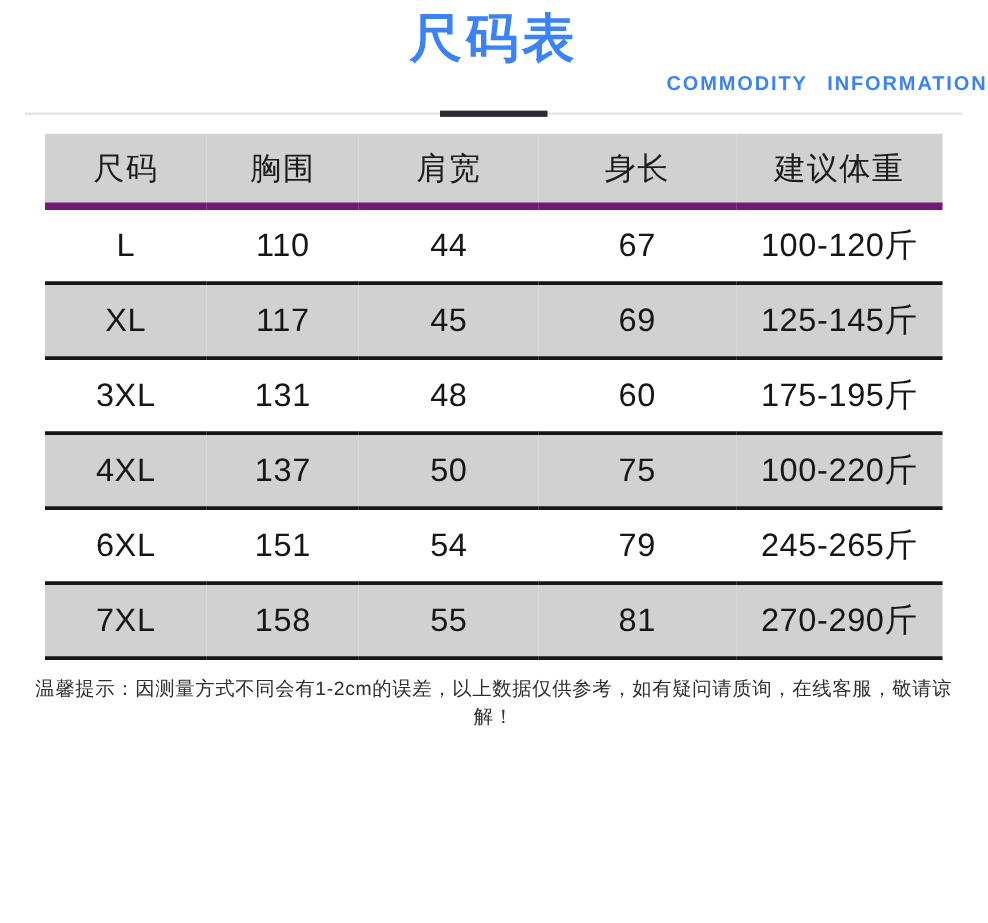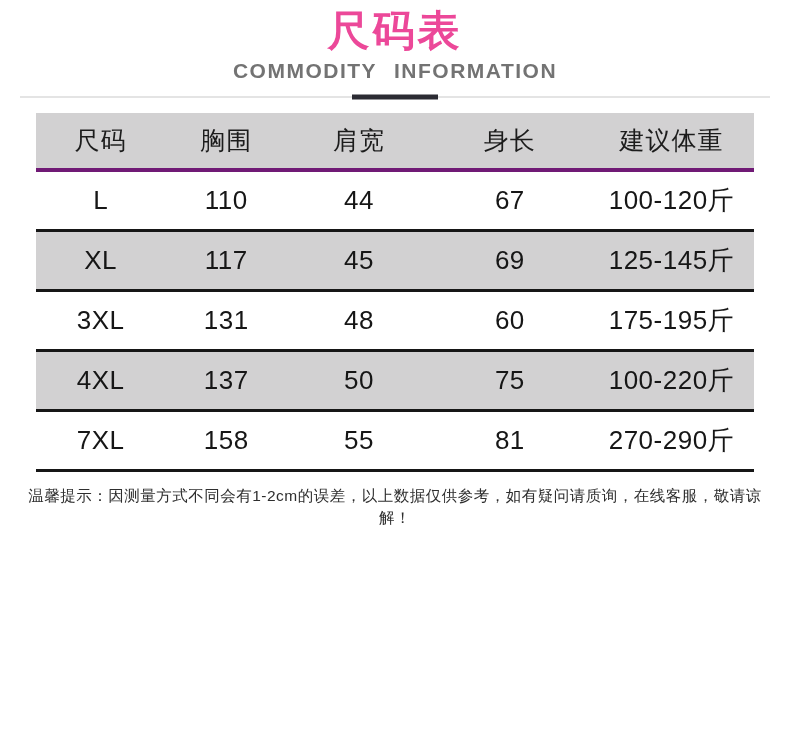--- a/index.html
+++ b/index.html
@@ -18,30 +18,30 @@
   }
   
   .title {
     margin: 0;
     padding-top: 6px;
     text-align: center;
     font-size: 42px;
     line-height: 50px;
     font-weight: 700;
     letter-spacing: 3px;
-    color: #ec4899;
+    color: #3b82f6;
   }
   .subtitle {
     margin-top: 3px;
-    text-align: center;
-    font-size: 21px;
+    text-align: right;
+    font-size: 16px;
     font-weight: 700;
     letter-spacing: 1.5px;
     word-spacing: 10px;
-    color: #737373;
+    color: #3b82f6;
   }
   .divider {
     position: relative;
     height: 2px;
     margin: 13px 20px 0 20px;
     background: #e4e4e4;
   }
   .divider-dark {
     position: absolute;
     left: 50%;
@@ -59,21 +59,21 @@
     table-layout: fixed;
   }
   table.size-table col:nth-child(1) { width: 18%; }
   table.size-table col:nth-child(2) { width: 17%; }
   table.size-table col:nth-child(3) { width: 20%; }
   table.size-table col:nth-child(4) { width: 22%; }
   table.size-table col:nth-child(5) { width: 23%; }
   table.size-table th {
     height: 53px;
     background: #d2d1d2;
-    border-bottom: 4px solid #701a75;
+    border-bottom: 6px solid #701a75;
     font-size: 25px;
     font-weight: 500;
     text-align: center;
     color: #1c1c1c;
     letter-spacing: 1px;
   }
   table.size-table td {
     height: 55px;
     border-bottom: 3px solid #161616;
     font-size: 26px;
@@ -148,20 +148,27 @@
           <td>175-195斤</td>
         </tr>
         <tr>
           <td>4XL</td>
           <td>137</td>
           <td>50</td>
           <td>75</td>
           <td>100-220斤</td>
         </tr>
         <tr>
+          <td>6XL</td>
+          <td>151</td>
+          <td>54</td>
+          <td>79</td>
+          <td>245-265斤</td>
+        </tr>
+        <tr>
           <td>7XL</td>
           <td>158</td>
           <td>55</td>
           <td>81</td>
           <td>270-290斤</td>
         </tr>
       </tbody>
   </table>
 
   <p class="footer-note">温馨提示：因测量方式不同会有1-2cm的误差，以上数据仅供参考，如有疑问请质询，在线客服，敬请谅解！</p>

